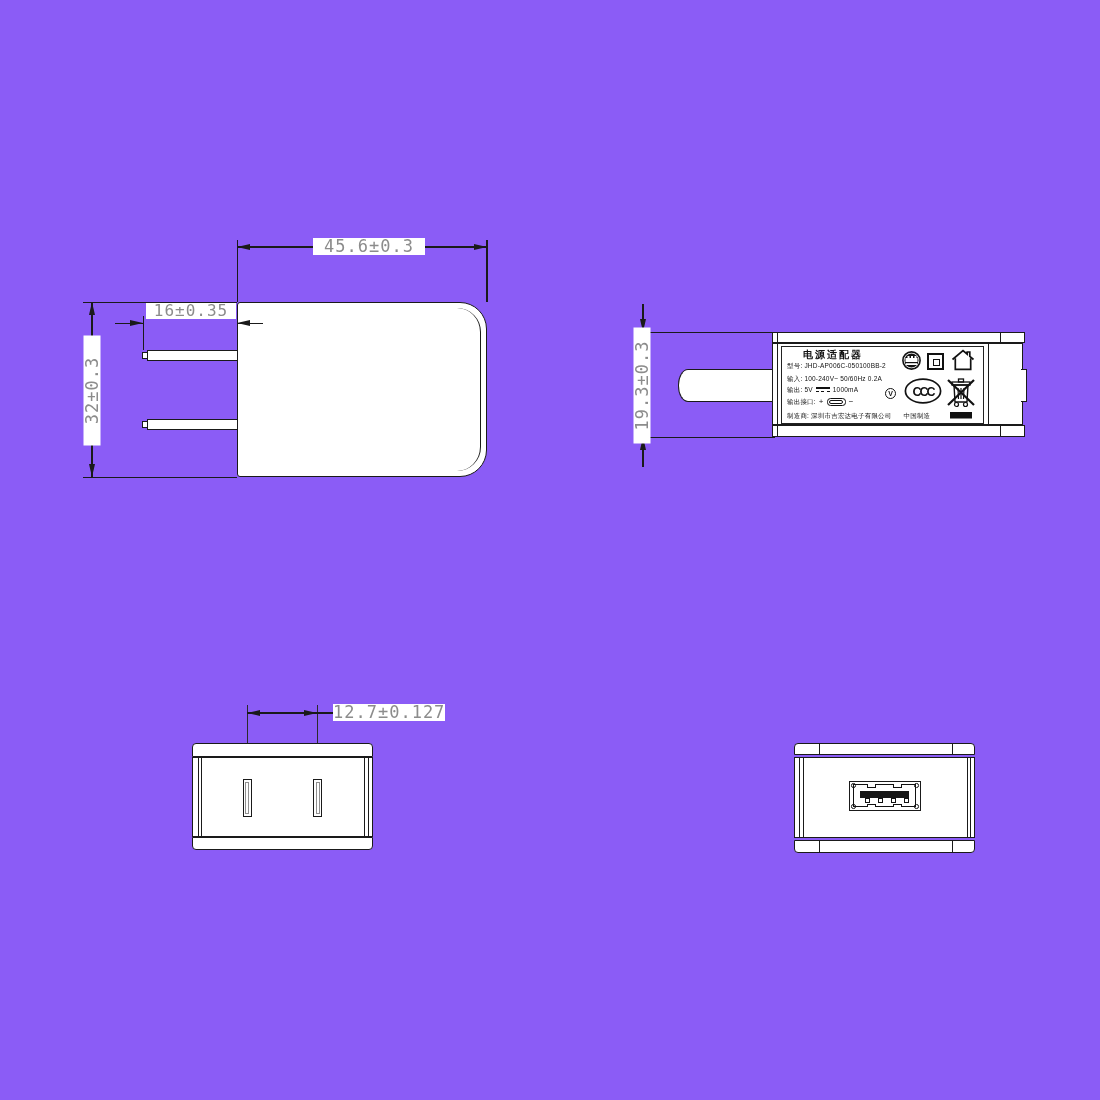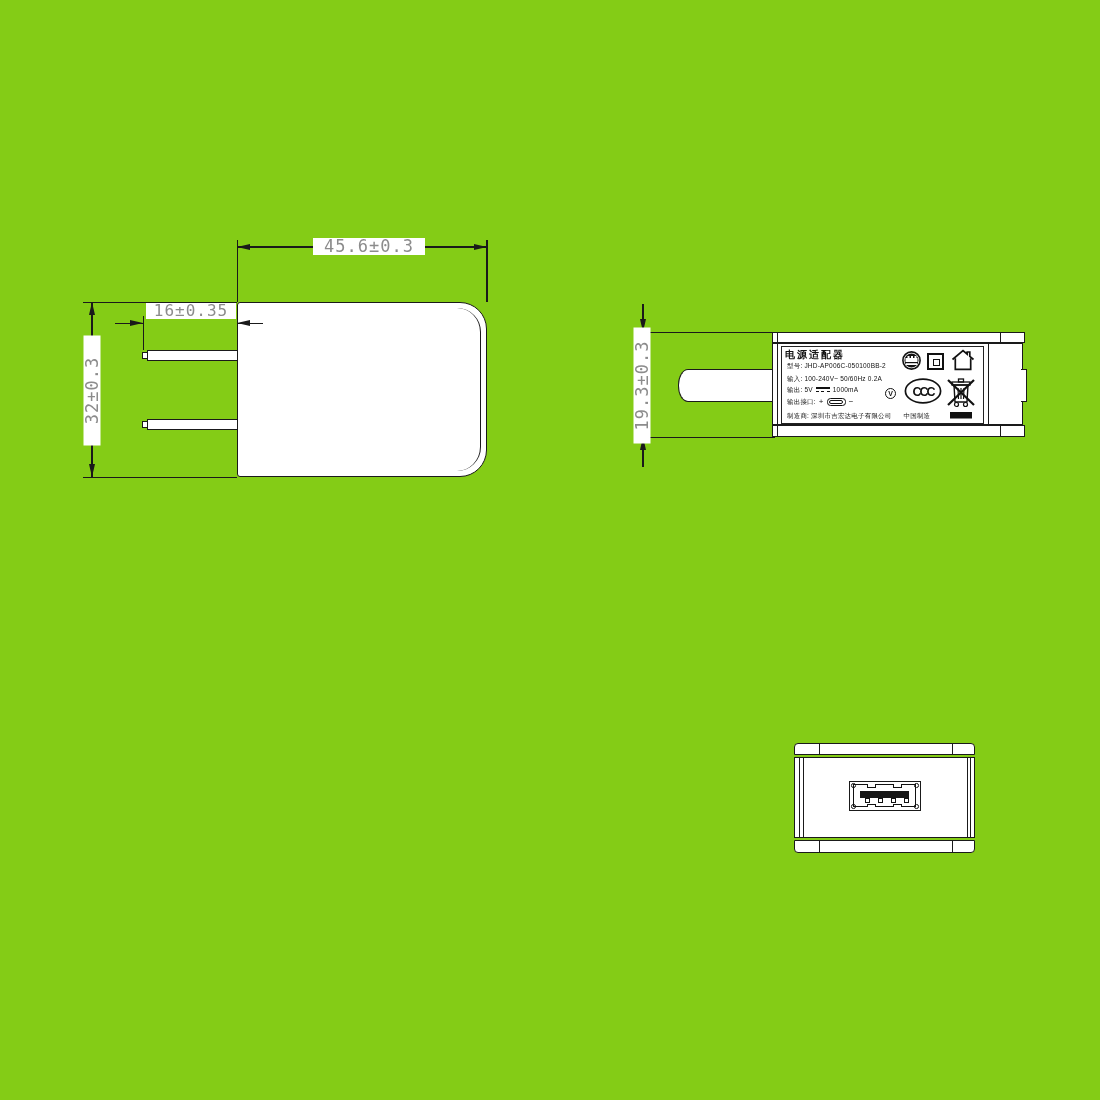--- a/index.html
+++ b/index.html
@@ -1,17 +1,17 @@
 <!DOCTYPE html>
 <html><head>
 <meta charset="utf-8">
 <style>
   html,body { margin:0; padding:0; background:#ffffff; }
   #canvas {
-    position:relative; width:1100px; height:1100px; background:#84cc16;
+    position:relative; width:1100px; height:1100px; background:#8b5cf6;
     font-family:"Liberation Sans", sans-serif; overflow:hidden;
   }
   .view { position:absolute; }
   
   .ln { position:absolute; background:#1a1a1a; }
   .hl { height:1.5px; }
   .vl { width:1.5px; }
   .vl2 { width:1.1px; }
   .cl { position:absolute; width:1px; background:#2a2a2a; }
   
@@ -105,21 +105,21 @@
     <div class="box" style="left:152px; top:42px; width:253px; height:11px;"></div>
     <div class="box" style="left:152px; top:135px; width:253px; height:12px;"></div>
     <div class="box" style="left:152px; top:53px; width:251px; height:82px;"></div>
     <div class="ln vl2" style="left:380px; top:42px; height:11px;"></div>
     <div class="ln vl2" style="left:380px; top:135px; height:12px;"></div>
     <div class="ln vl2" style="left:157px; top:42px; height:105px;"></div>
     <div class="ln vl2" style="left:368px; top:53px; height:82px;"></div>
     <div class="tbox" style="left:401px; top:79px; width:6px; height:33px; border-left:none;"></div>
 
     <div class="plabel" style="left:161px; top:56px; width:203px; height:78px;">
-      <div class="t lbl-title" style="left:3px; top:3px;">电源适配器</div>
+      <div class="t lbl-title" style="left:21px; top:3px;">电源适配器</div>
       <div class="t lbl-s" style="left:5px; top:16px;">型号: JHD-AP006C-050100BB-2</div>
       <div class="t lbl-s" style="left:5px; top:29px;">输入: 100-240V~  50/60Hz  0.2A</div>
       <div class="t lbl-s row" style="left:5px; top:40px;">
         <span>输出: 5V</span>
         <span class="dc-sym"></span>
         <span>1000mA</span>
       </div>
       <div class="t lbl-s row" style="left:5px; top:51px;">
         <span>输出接口:</span>
         <span style="font-size:8px;">+</span>
@@ -168,20 +168,42 @@
           <circle cx="9.5" cy="29.5" r="2" fill="none" stroke="#111" stroke-width="1.2"></circle>
           <circle cx="18.5" cy="29.5" r="2" fill="none" stroke="#111" stroke-width="1.2"></circle>
           <line x1="1" y1="5" x2="27" y2="30" stroke="#111" stroke-width="2.2"></line>
           <line x1="27" y1="5" x2="1" y2="30" stroke="#111" stroke-width="2.2"></line>
           <rect x="3" y="37" width="22" height="6.5" fill="#111"></rect>
         </svg>
       </div>
     </div>
   </div>
 
+  <div class="view" style="left:180px; top:695px; width:300px; height:170px;">
+
+    <div class="cl" style="left:66.8px; top:10px; height:74px;"></div>
+    <div class="cl" style="left:137.3px; top:10px; height:74px;"></div>
+    <div class="ln hl" style="left:67px; top:17px; width:86px;"></div>
+    <div class="ah ah-l" style="left:67px; top:14.7px;"></div>
+    <div class="ah ah-r" style="left:124.3px; top:14.7px;"></div>
+    <div class="dim" style="left:153px; top:9px;">12.7±0.127</div>
+
+    <div class="box" style="left:12px; top:48px; width:181px; height:14px; border-radius:4px 4px 0 0;"></div>
+    <div class="box" style="left:12px; top:62px; width:181px; height:80px;"></div>
+    <div class="box" style="left:12px; top:142px; width:181px; height:13px; border-radius:0 0 4px 4px;"></div>
+    <div class="ln vl2" style="left:18px; top:62px; height:80px;"></div>
+    <div class="ln vl2" style="left:21px; top:62px; height:80px;"></div>
+    <div class="ln vl2" style="left:184px; top:62px; height:80px;"></div>
+    <div class="ln vl2" style="left:187.5px; top:62px; height:80px;"></div>
+
+    <div class="tbox" style="left:62.5px; top:84px; width:9px; height:38px;"></div>
+    <div class="gray-inner" style="left:65.3px; top:87px; width:3.8px; height:32px;"></div>
+    <div class="tbox" style="left:133px; top:84px; width:9px; height:38px;"></div>
+    <div class="gray-inner" style="left:135.8px; top:87px; width:3.8px; height:32px;"></div>
+  </div>
 
   <div class="view" style="left:780px; top:695px; width:260px; height:170px;">
     <div class="box" style="left:14px; top:48px; width:181px; height:12px; border-radius:4px 4px 0 0;"></div>
     <div class="ln vl2" style="left:39px; top:48px; height:12px;"></div>
     <div class="ln vl2" style="left:172px; top:48px; height:12px;"></div>
     <div class="box" style="left:14px; top:62px; width:181px; height:81px;"></div>
     <div class="box" style="left:14px; top:145px; width:181px; height:13px; border-radius:0 0 4px 4px;"></div>
     <div class="ln vl2" style="left:39px; top:145px; height:13px;"></div>
     <div class="ln vl2" style="left:172px; top:145px; height:13px;"></div>
     <div class="ln vl2" style="left:19px; top:62px; height:81px;"></div>

